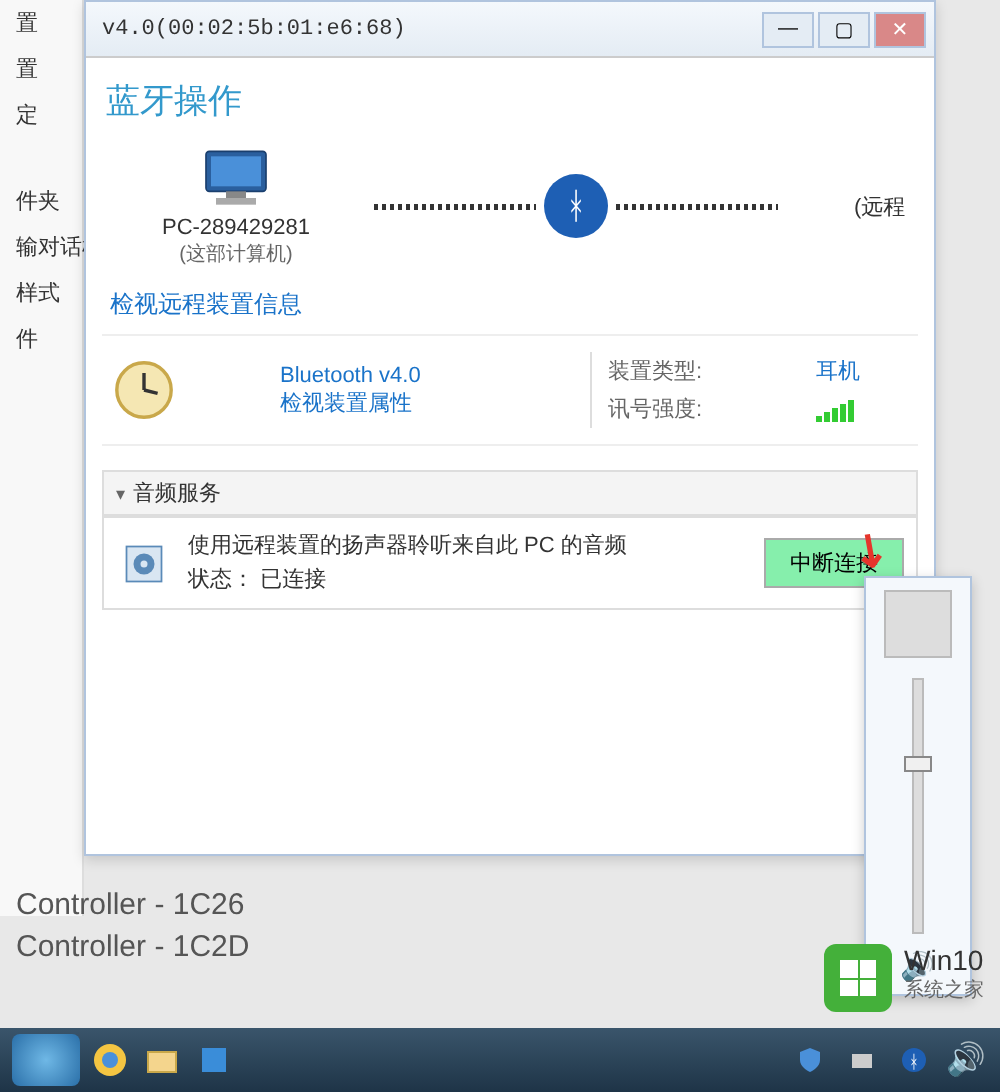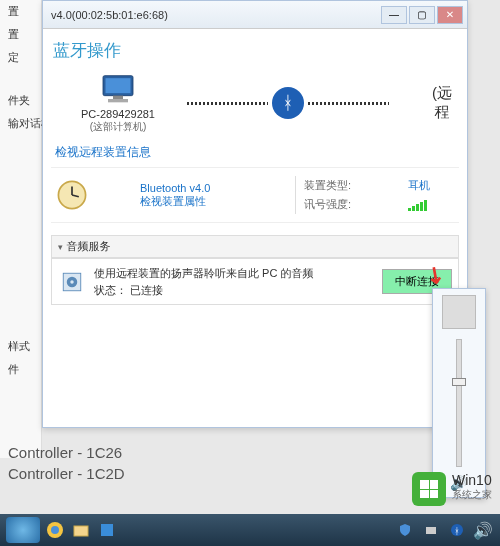--- a/index.html
+++ b/index.html
@@ -2,36 +2,36 @@
 <html><head>
   <meta charset="utf-8">
   <style>
     *{margin:0;padding:0;box-sizing:border-box;font-family:"Microsoft YaHei","SimSun",sans-serif;}
     body{width:500px;height:546px;background:#e8e8e8;overflow:hidden;position:relative;}
     .desktop{width:100%;height:100%;position:relative;}
     .sidebar{position:absolute;left:0;top:0;width:42px;height:458px;background:#f8f8f8;border-right:1px solid #ddd;}
     .sidebar-item{font-size:11px;color:#333;padding:4px 8px;text-align:left;white-space:nowrap;}
     .window{position:absolute;left:42px;top:0;width:426px;height:428px;background:#fff;border:1px solid #b0c4de;box-shadow:0 2px 6px rgba(0,0,0,0.15);}
     .window-chrome{height:28px;background:linear-gradient(#f4f8fc,#e4ecf4);border-bottom:1px solid #ccc;display:flex;align-items:center;padding:0 4px;}
-    .window-title{font-size:11px;color:#333;flex:1;padding-left:4px;}
+    .window-title{font-size:11px;color:#333;flex:1;padding-left:4px;font-family:Liberation Mono, monospace;}
     .window-btns{display:flex;gap:2px;}
     .window-btn{width:26px;height:18px;background:#e4ecf4;border:1px solid #b0c4de;font-size:10px;display:flex;align-items:center;justify-content:center;cursor:pointer;}
     .window-btn.close{background:#d98888;color:#fff;}
     .content{padding:6px 8px;}
     .page-title{color:#3399cc;font-size:17px;font-weight:400;padding:4px 2px 2px;}
     .device-row{display:flex;align-items:center;padding:8px 2px;}
     .pc-block{width:130px;text-align:center;}
     .pc-icon{width:40px;height:34px;margin:0 auto 2px;display:block;}
     .pc-icon svg{width:100%;height:100%;}
     .pc-name{font-size:11px;color:#333;}
     .pc-sub{font-size:10px;color:#666;}
     .conn-line{flex:1;height:3px;background:repeating-linear-gradient(90deg,#333 0,#333 2px,transparent 2px,transparent 4px);margin:0 4px;}
     .bt-icon-mid{width:32px;height:32px;border-radius:50%;background:#1e5fb4;display:flex;align-items:center;justify-content:center;}
     .bt-glyph{color:#fff;font-size:18px;}
-    .remote-label{font-size:15px;color:#333;width:30px;text-align:center;margin-left:34px;}
+    .remote-label{font-size:11px;color:#333;width:30px;text-align:left;margin-left:34px;}
     .link-line{display:flex;gap:16px;padding:2px 4px;}
     .link{color:#1a73c9;font-size:12px;cursor:pointer;}
     .info-row{display:flex;align-items:center;padding:8px 4px;border-top:1px solid #eee;border-bottom:1px solid #eee;margin-top:4px;}
     .clock-icon{width:34px;height:34px;margin-right:6px;}
     .info-col{flex:1;margin-left:45px;}
     .info-label{font-size:11px;color:#1a73c9;}
     .info-link{font-size:11px;color:#1a73c9;cursor:pointer;}
     .spec-block{width:160px;border-left:1px solid #ddd;padding-left:8px;}
     .spec-line{display:flex;align-items:center;font-size:11px;padding:2px 0;gap:44px;}
     .spec-label{color:#666;width:60px;}
@@ -65,21 +65,21 @@
 </head>
 <body>
 
 <div class="desktop">
   <div class="sidebar">
     <div class="sidebar-item">置</div>
     <div class="sidebar-item">置</div>
     <div class="sidebar-item">定</div>
     <div class="sidebar-item" style="margin-top:20px">件夹</div>
     <div class="sidebar-item">输对话框</div>
-    <div class="sidebar-item" style="margin-top:200px">样式</div>
+    <div class="sidebar-item" style="">样式</div>
     <div class="sidebar-item">件</div>
   </div>
 
   <div class="window">
     <div class="window-chrome">
       <div class="window-title">v4.0(00:02:5b:01:e6:68)</div>
       <div class="window-btns">
         <div class="window-btn">—</div>
         <div class="window-btn">▢</div>
         <div class="window-btn close">✕</div>

